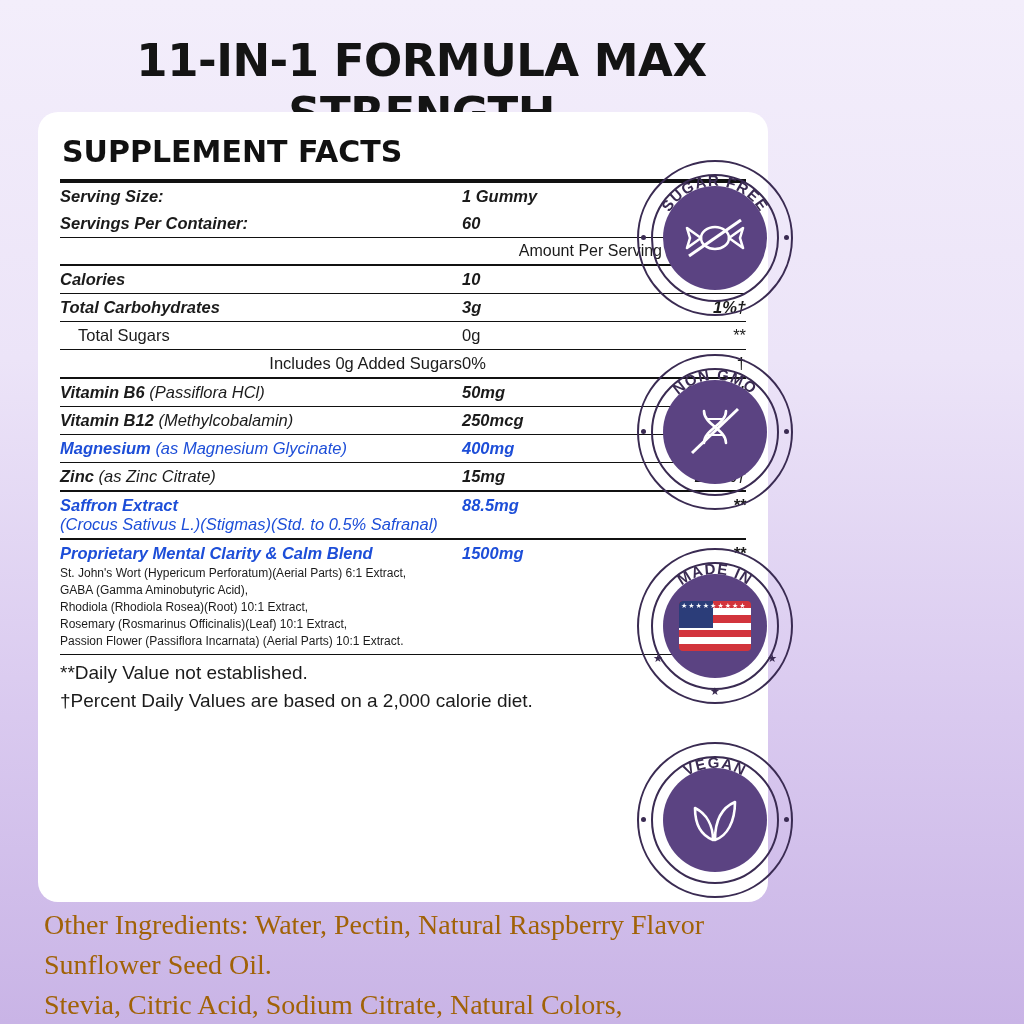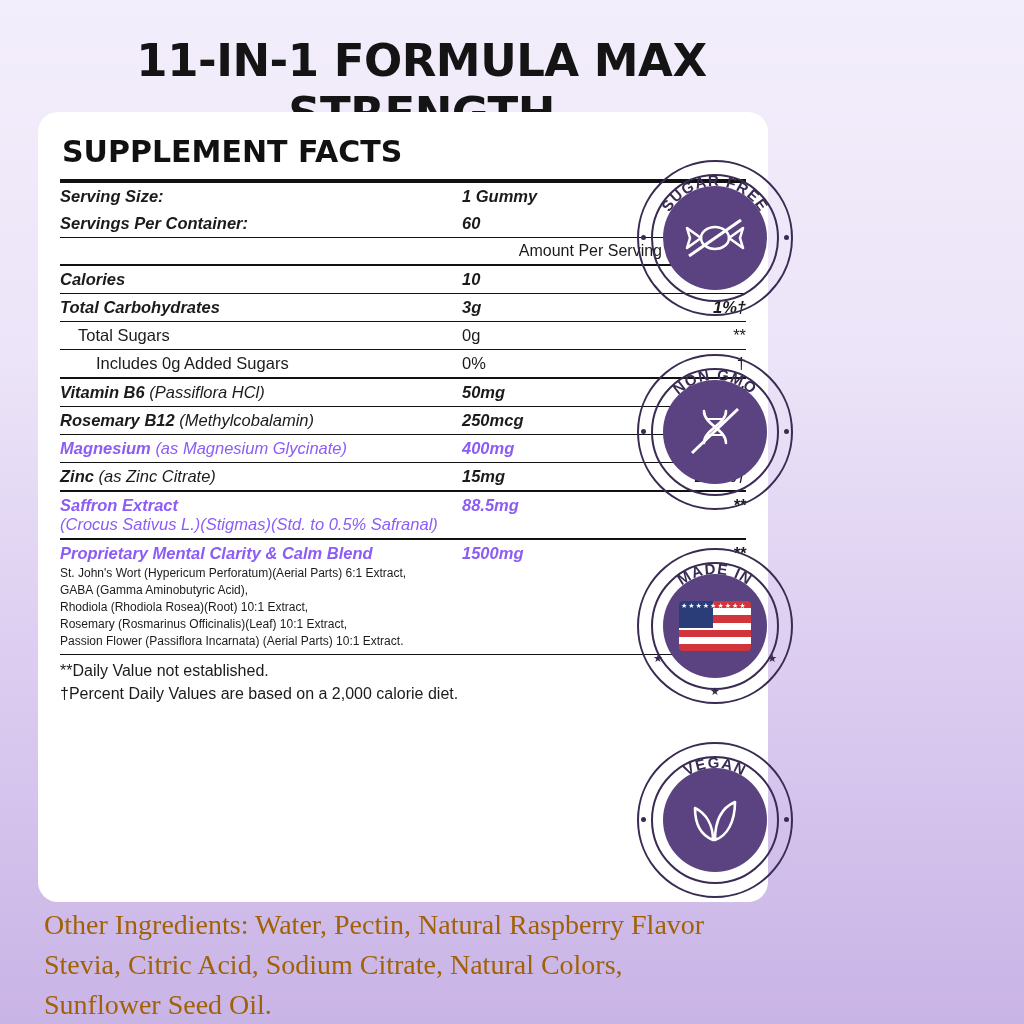--- a/index.html
+++ b/index.html
@@ -46,30 +46,30 @@
   table.facts td { padding:4px 0; vertical-align:top; }
   .col-amt { width:210px; padding-right:10px !important; white-space:nowrap; }
   .col-dv  { width:74px; text-align:right; white-space:nowrap; }
 
   .rule-thick td { border-top:4px solid #111; }
   .rule-thin  td { border-top:1.5px solid #111; }
   .rule-med   td { border-top:2.5px solid #111; }
 
   .b { font-weight:bold;font-style:italic; }
   .i { font-style:italic; }
-  .purple { color:#8b5cf6; }
+  .purple { color:#1d4ed8; }
   .indent1 { padding-left:18px !important; }
-  .indent2 { padding-left:36px !important; }
+  .indent2 { padding-left:36px !important;text-align:right; }
 
   .hdr-amt { text-align:right; font-size:16px; padding-right:10px !important; }
   .hdr-dv  { text-align:center; font-size:14px; }
 
   .blend-list { font-size:12px; line-height:1.42; padding-top:2px; }
 
-  .footnotes { font-size:16px; line-height:1.45; padding-top:10px; }
+  .footnotes { font-size:19px; line-height:1.45; padding-top:10px; }
 
   
   .other {
     position:absolute;
     left:44px; top:905px;
     width:760px;
     font-size:28px;
     line-height:1.42;
     color:#a16207;
     font-family:Liberation Serif, serif;
@@ -171,21 +171,21 @@
           <td>
             <span class="b">Vitamin B6</span>
             <span class="i">(Passiflora HCl)</span>
           </td>
           <td class="col-amt b">50mg</td>
           <td class="col-dv b">2941%†</td>
         </tr>
 
         <tr class="rule-thin">
           <td>
-            <span class="b">Rosemary B12</span>
+            <span class="b">Vitamin B12</span>
             <span class="i">(Methylcobalamin)</span>
           </td>
           <td class="col-amt b">250mcg</td>
           <td class="col-dv b">10417%†</td>
         </tr>
 
 
         <tr class="rule-thin">
           <td>
             <span class="b purple">Magnesium</span>
@@ -233,22 +233,22 @@
             <div>**Daily Value not established.</div>
             <div>†Percent Daily Values are based on a 2,000 calorie diet.</div>
           </td>
         </tr>
       </tbody>
     </table>
   </div>
 
   <div class="other">
     <div>Other Ingredients: Water, Pectin, Natural Raspberry Flavor</div>
+    <div>Sunflower Seed Oil.</div>
     <div>Stevia, Citric Acid, Sodium Citrate, Natural Colors,</div>
-    <div>Sunflower Seed Oil.</div>
   </div>
 
   <div class="badges">
 
     <div class="badge">
       <div class="ring"></div>
       <div class="ring2"></div>
       <span class="dot l"></span>
         <span class="dot r"></span>
       <svg class="arc-text" viewBox="0 0 156 156">

